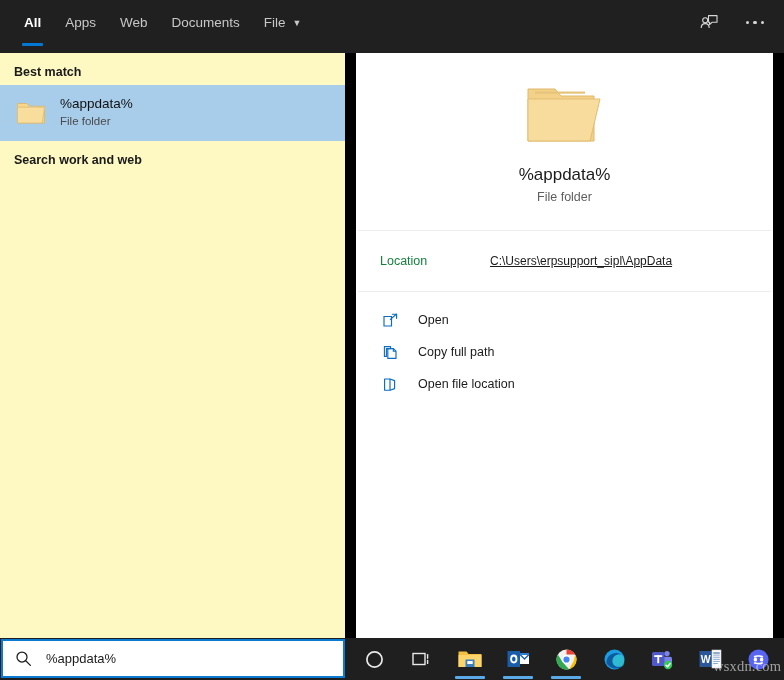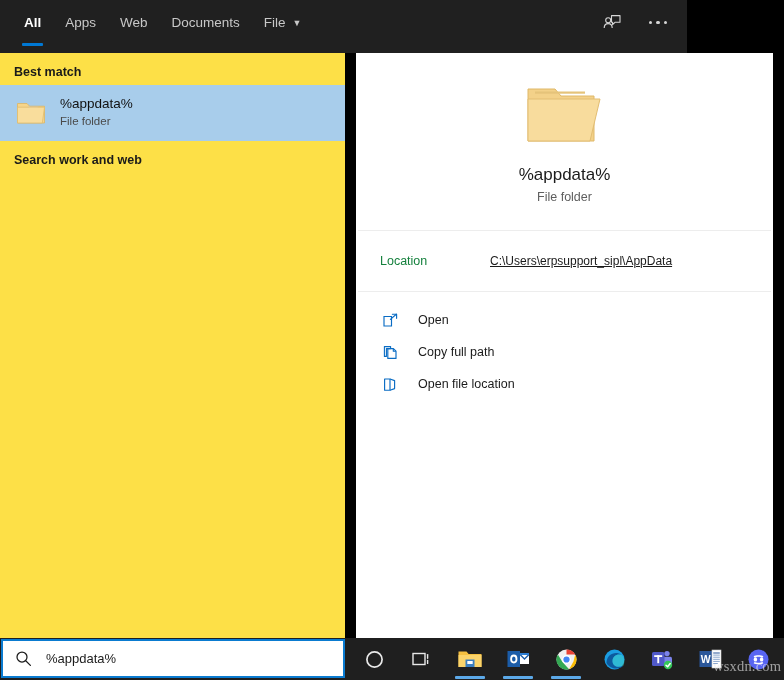--- a/index.html
+++ b/index.html
@@ -16,21 +16,21 @@
   #app {
     position: relative;
     width: 784px;
     height: 680px;
   }
 
   
   .header {
     position: absolute;
     left: 0; top: 0;
-    width: 687px;
+    width: 784px;
     height: 53px;
     background: #202020;
     display: flex;
     align-items: flex-start;
   }
   .tabs {
     display: flex;
     align-items: center;
     height: 45px;
     padding-left: 12px;
@@ -95,21 +95,21 @@
     border-radius: 50%;
     display: block;
   }
 
   
   .left-panel {
     position: absolute;
     left: 0; top: 53px;
     width: 345px;
     height: 585px;
-    background: #fde047;
+    background: #fef9c3;
   }
   .section-label {
     padding: 12px 14px 6px 14px;
     font-size: 12.5px;
     font-weight: bold;
     color: #1a1a1a;
   }
   .result-row {
     display: flex;
     align-items: center;

